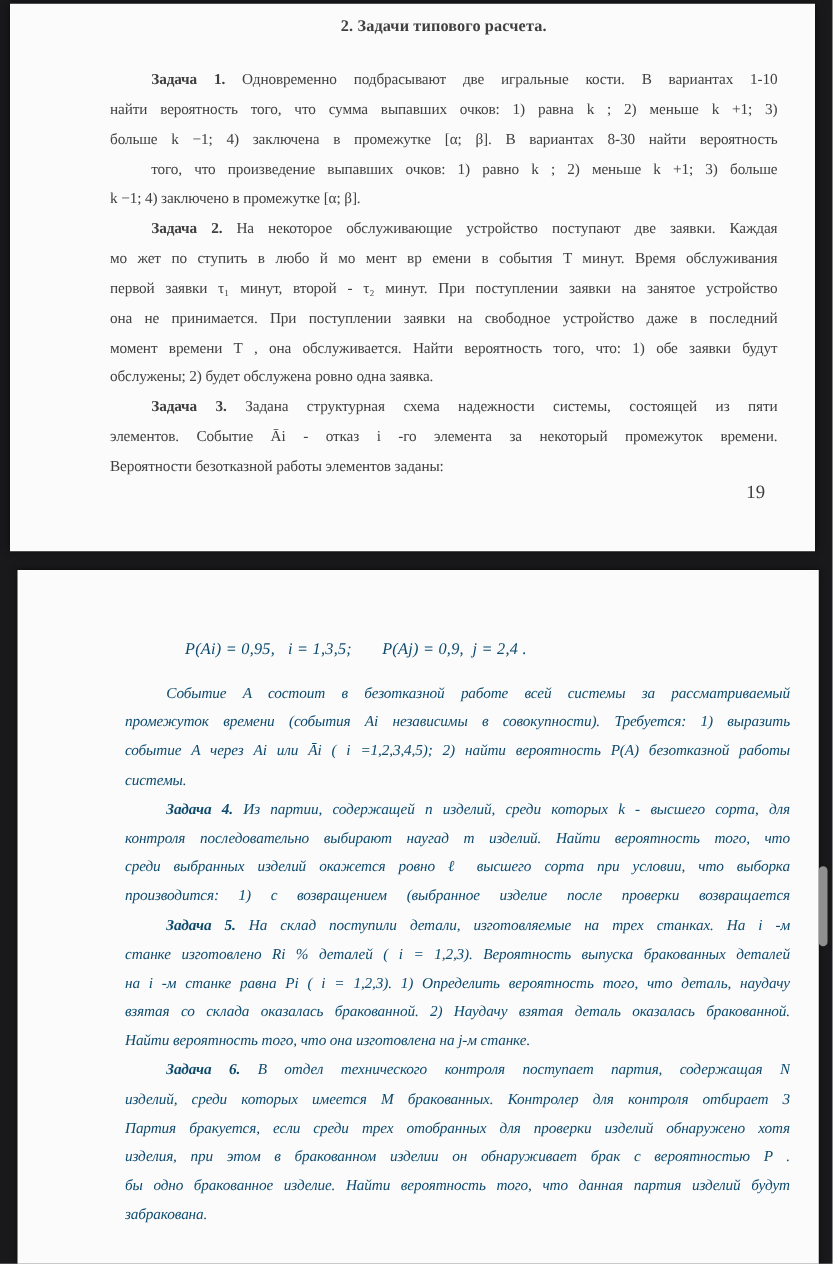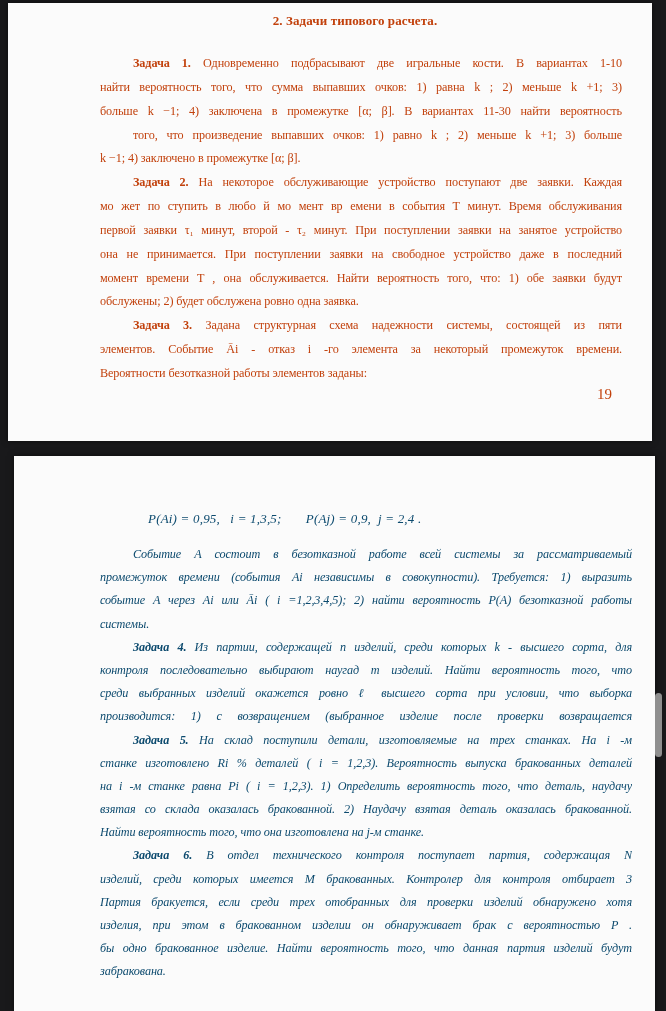--- a/index.html
+++ b/index.html
@@ -29,21 +29,21 @@
   .body2 { top:87px; left:86px; width:532px;font-style:italic; }
 
   .line {
     font-size:12.2px;
     letter-spacing:-0.1px;
     text-align:justify;
     text-align-last:justify;
     overflow:hidden;
     white-space:normal;
   }
-  .body1 .line { line-height:23.85px; height:23.85px;margin-left:12px; }
+  .body1 .line { line-height:23.85px; height:23.85px; }
   .body2 .line { line-height:23.2px;  height:23.2px; }
   .line.end { text-align-last:left; }
   .line.ind { text-indent:33px; }
   .line b { font-weight:bold; }
 
   .formula {
     position:absolute; top:55px; left:134px;
     font-size:13px; font-style:italic; letter-spacing:0.2px;
     white-space:nowrap;
   }
@@ -54,26 +54,26 @@
   .scrollbar-thumb {
     position:absolute; left:655px; top:693px;
     width:7px; height:64px;
     background:#8f8f8f;
     border-radius:4px;
   }
 </style>
 </head>
 <body style="background: rgb(25, 25, 27);">
 
-<div class="page page1" style="background: rgb(251, 251, 251); color: #c2410c;">
+<div class="page page1" style="background: rgb(251, 251, 251); color: #404040;">
   <div class="doc-title">2. Задачи типового расчета.</div>
   <div class="body-text body1">
       <div class="line ind"><b>Задача 1.</b> Одновременно подбрасывают две игральные кости. В вариантах 1-10</div>
       <div class="line">найти вероятность того, что сумма выпавших очков: 1) равна k ; 2) меньше k +1; 3)</div>
-      <div class="line">больше k −1; 4) заключена в промежутке [α; β]. В вариантах 11-30 найти вероятность</div>
+      <div class="line">больше k −1; 4) заключена в промежутке [α; β]. В вариантах 8-30 найти вероятность</div>
       <div class="line ind">того, что произведение выпавших очков: 1) равно k ; 2) меньше k +1; 3) больше</div>
       <div class="line end">k −1; 4) заключено в промежутке [α; β].</div>
       <div class="line ind"><b>Задача 2.</b> На некоторое обслуживающие устройство поступают две заявки. Каждая</div>
       <div class="line">мо жет по ступить в любо й мо мент вр емени в события T минут. Время обслуживания</div>
       <div class="line">первой заявки τ₁ минут, второй - τ₂ минут. При поступлении заявки на занятое устройство</div>
       <div class="line">она не принимается. При поступлении заявки на свободное устройство даже в последний</div>
       <div class="line">момент времени T , она обслуживается. Найти вероятность того, что: 1) обе заявки будут</div>
       <div class="line end">обслужены; 2) будет обслужена ровно одна заявка.</div>
       <div class="line ind"><b>Задача 3.</b> Задана структурная схема надежности системы, состоящей из пяти</div>
       <div class="line">элементов. Событие Āi - отказ i -го элемента за некоторый промежуток времени.</div>

